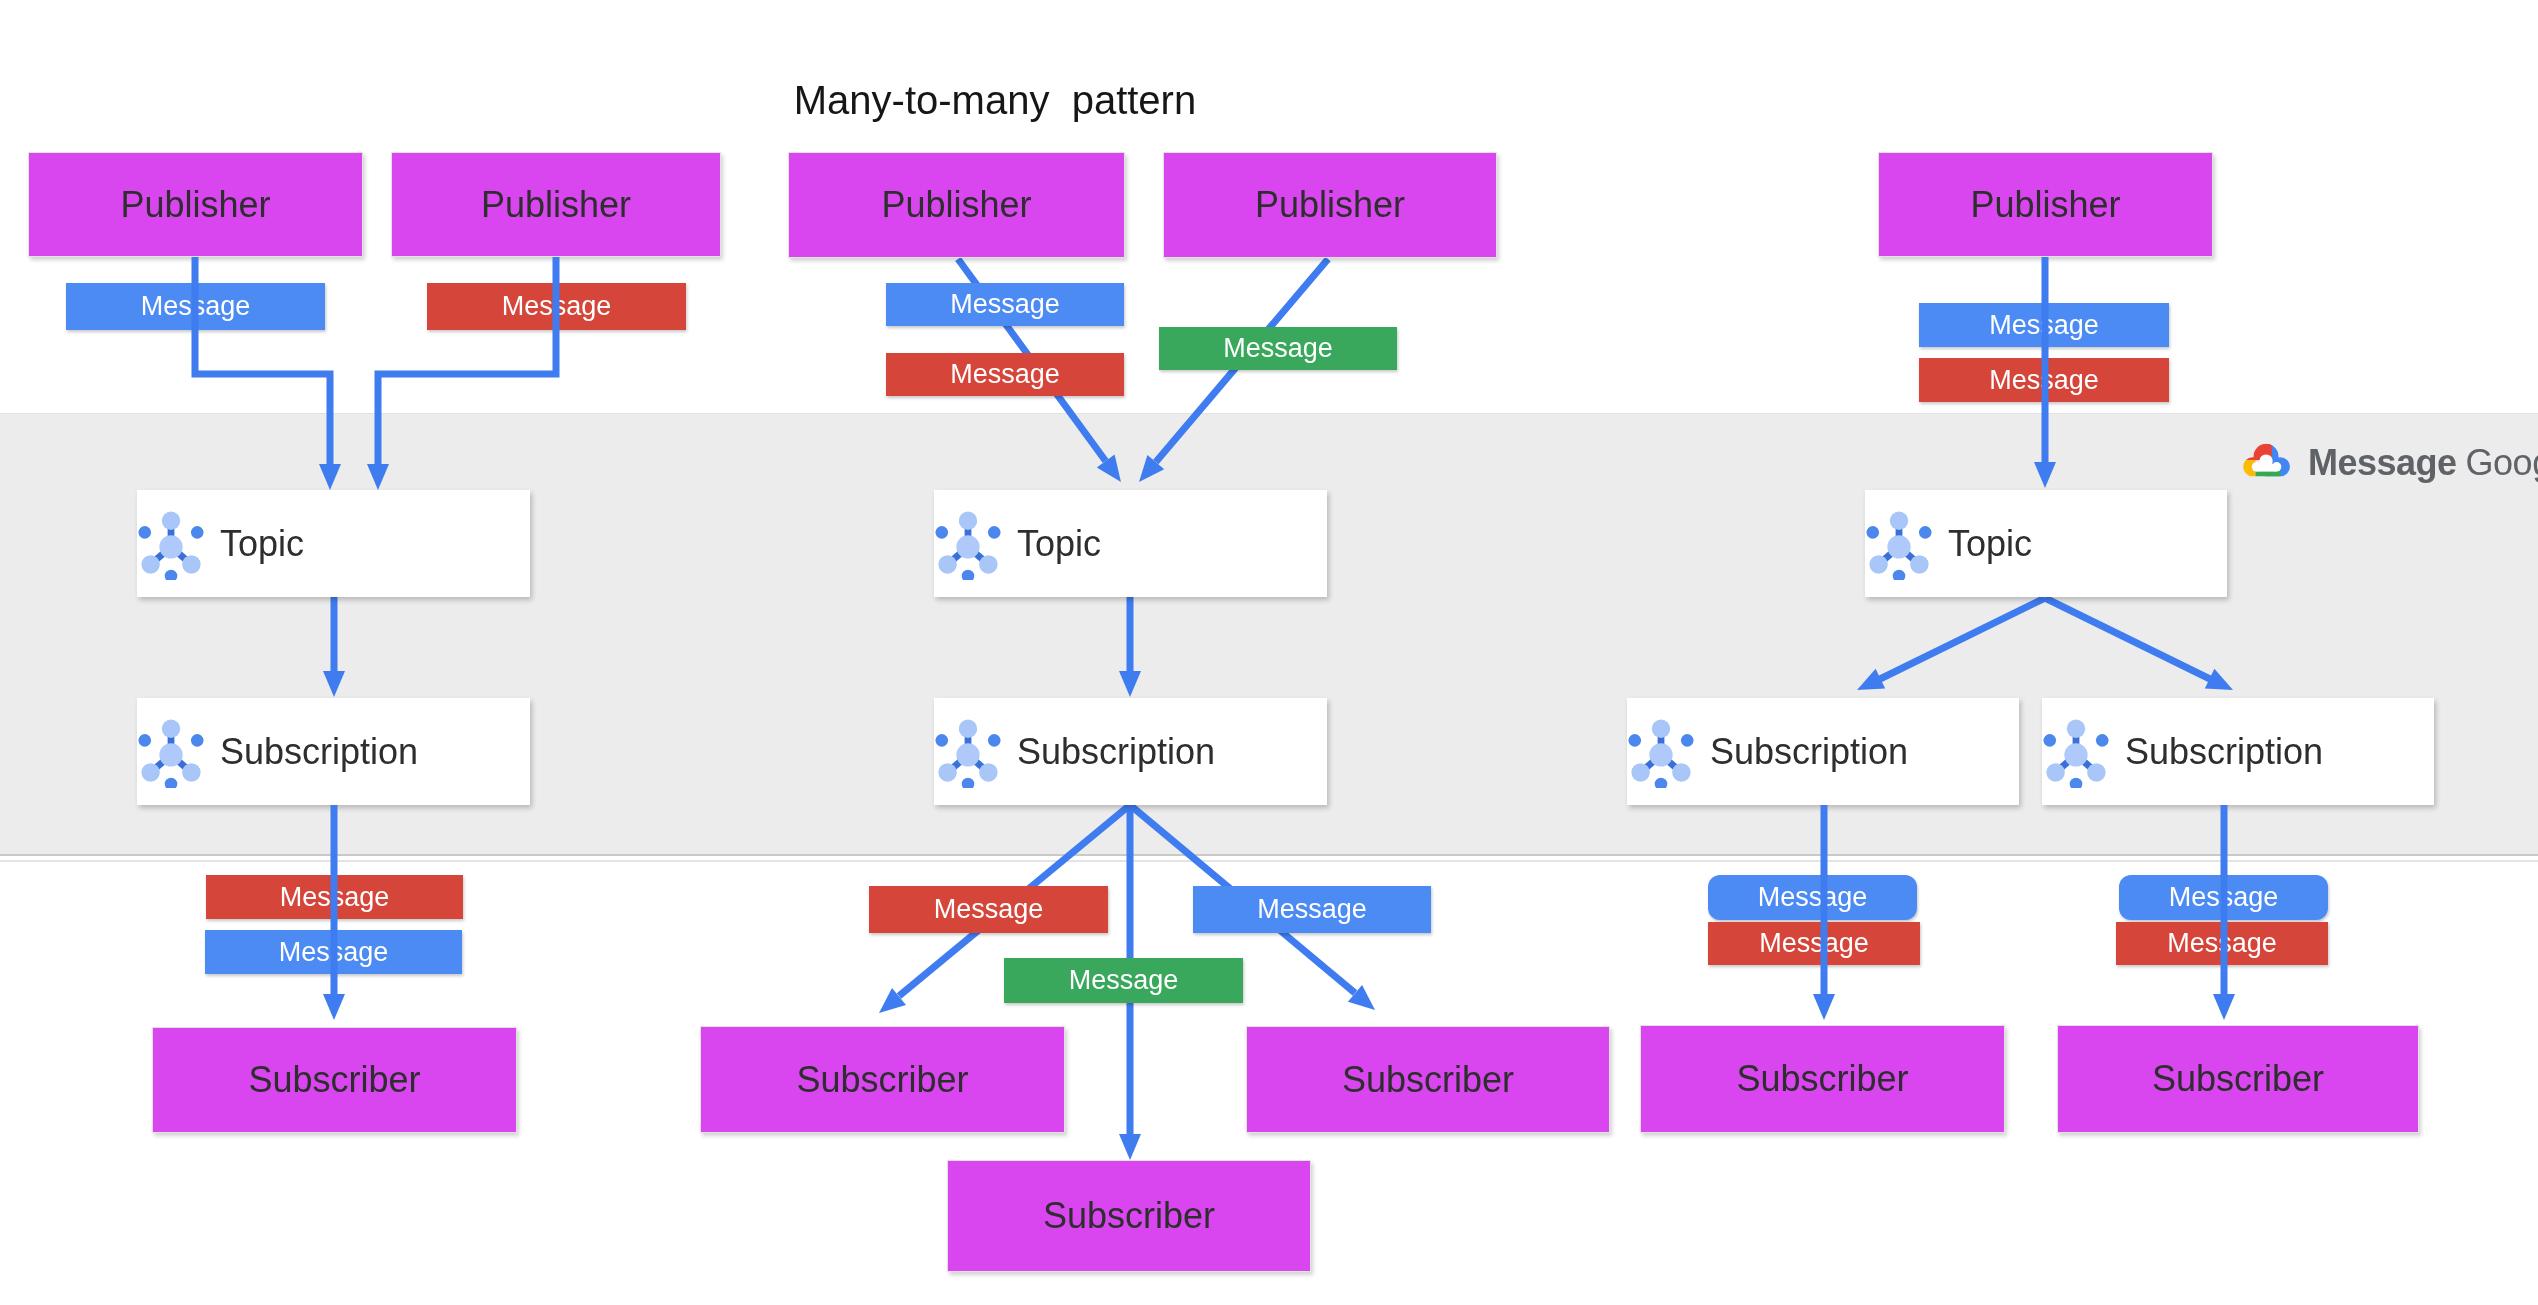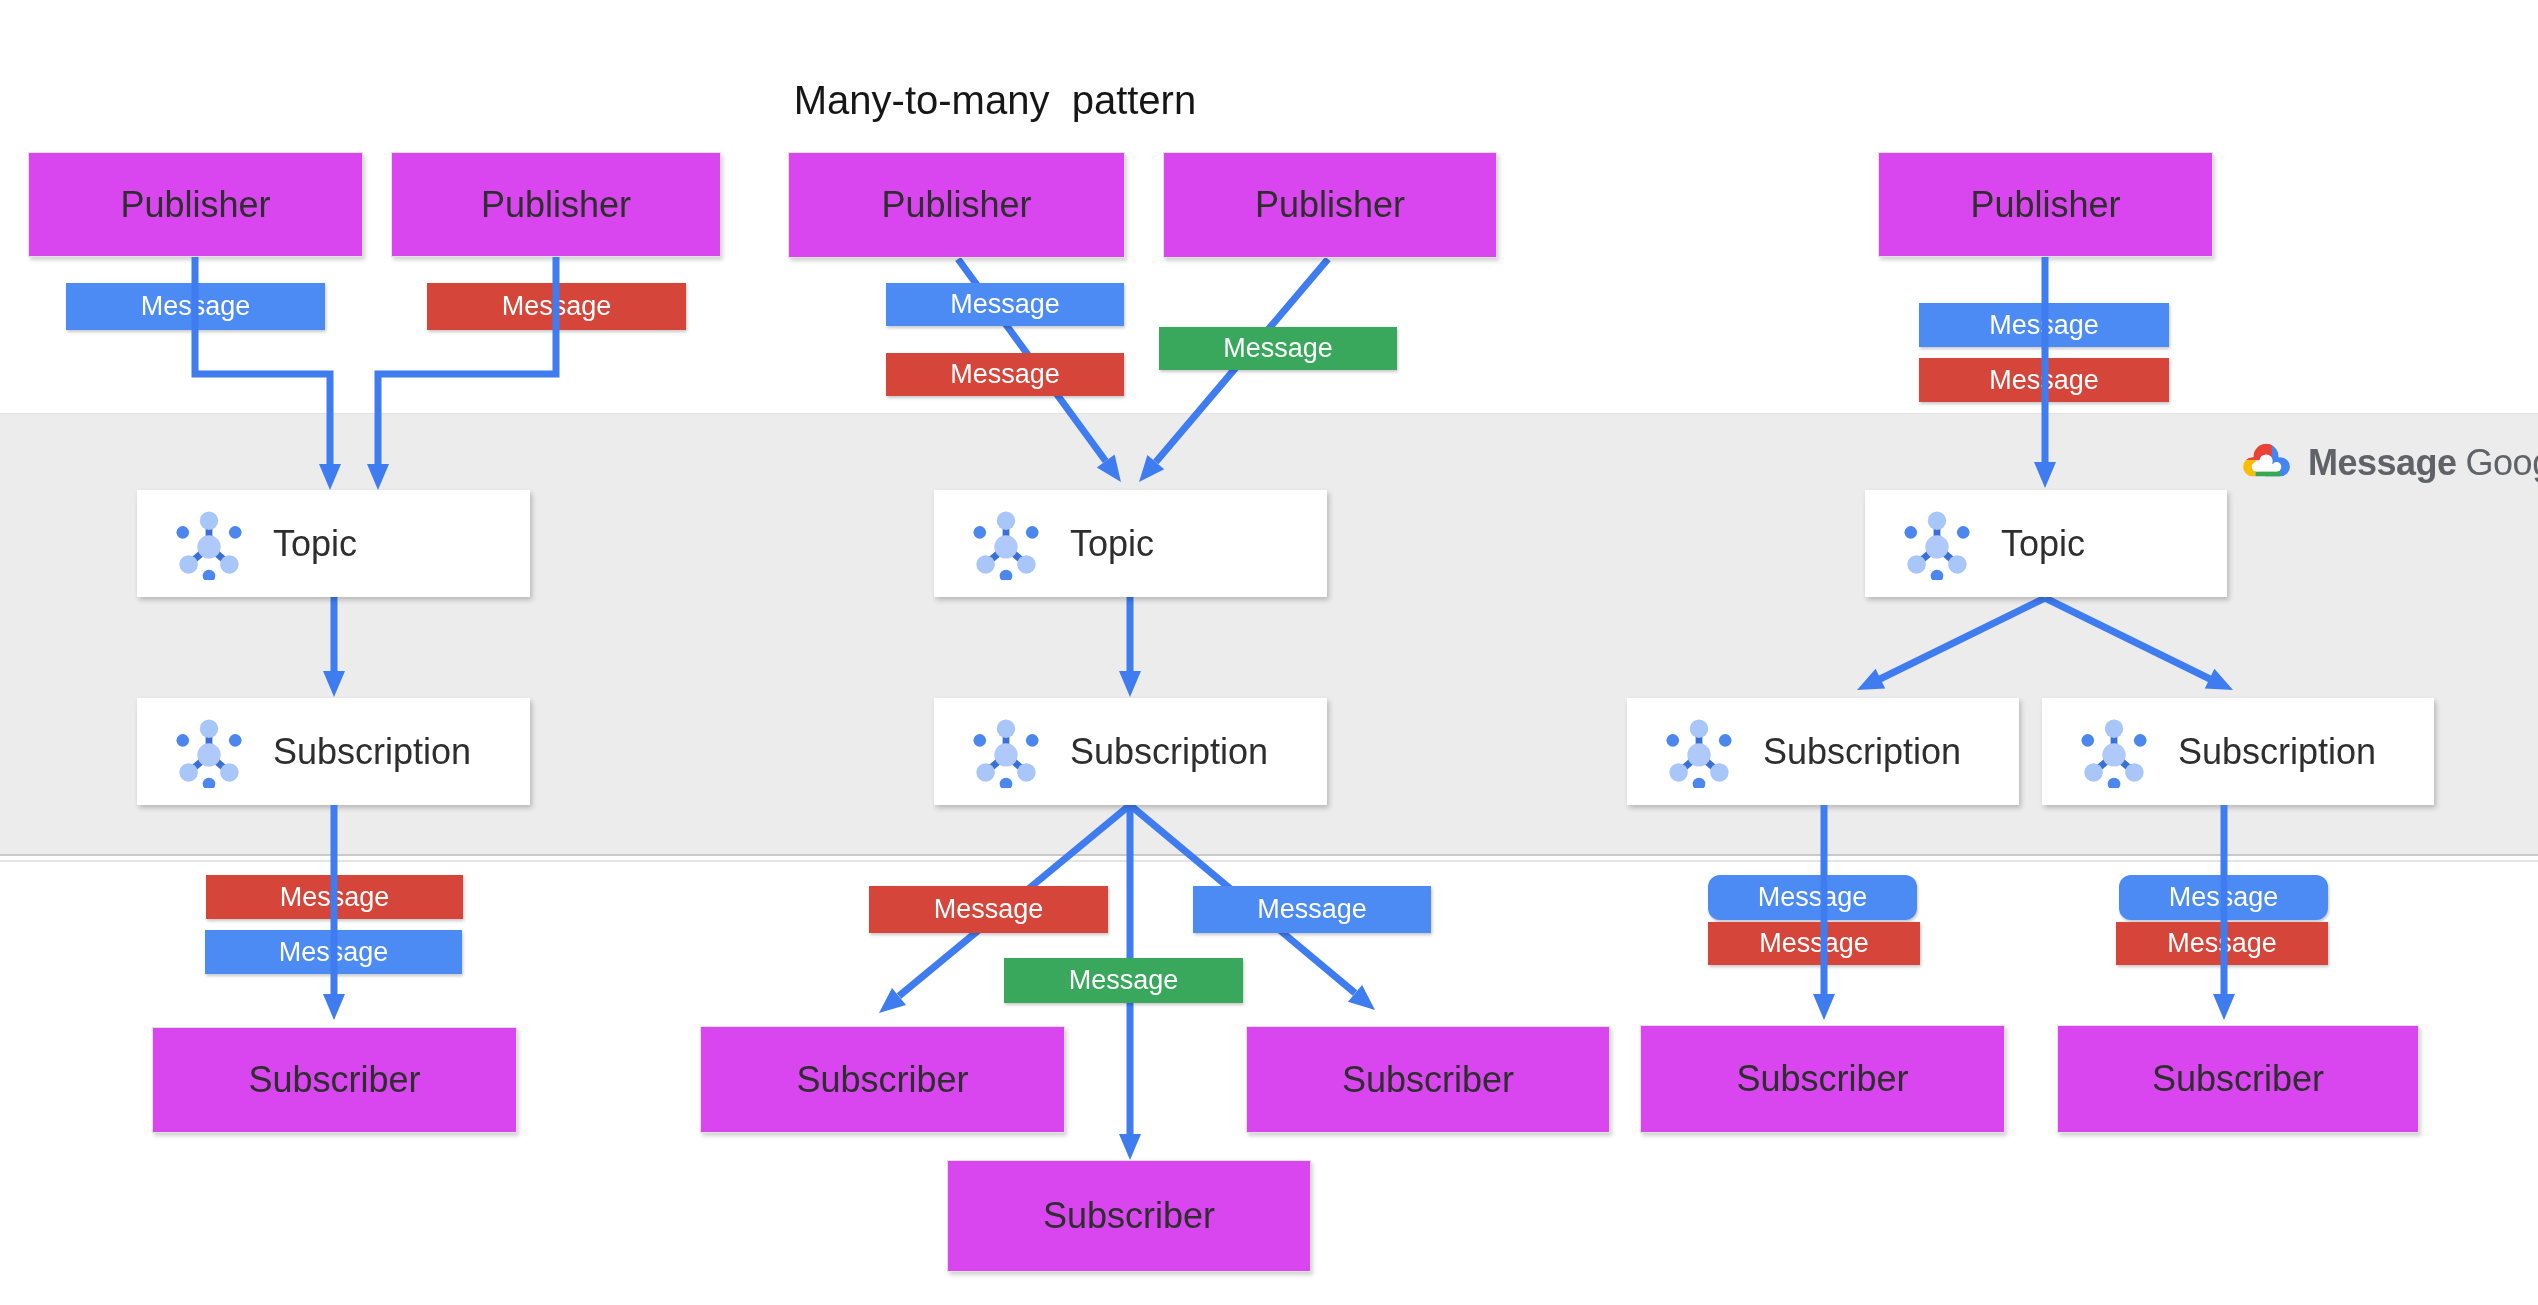--- a/index.html
+++ b/index.html
@@ -8,21 +8,21 @@
   .band{position:absolute;left:0;top:413px;width:2538px;height:440px;background:#ececec;
         border-top:1px solid #e3e3e3;border-bottom:2px solid #c9c9c9;z-index:0;}
   .band-underline{position:absolute;left:0;top:860px;width:2538px;height:2px;background:#e4e4e4;z-index:0;}
   svg.arrows{position:absolute;left:0;top:0;width:2538px;height:1305px;pointer-events:none;}
   .under{z-index:1;} .over{z-index:4;}
   .title{position:absolute;z-index:5;text-align:center;font-size:40px;color:#161616;white-space:pre;}
   .box{position:absolute;display:flex;align-items:center;justify-content:center;
        font-size:36px;color:#2e2e2e;z-index:2;box-sizing:border-box;}
   .gbox{background:#d946ef;border:1px solid #e2e2e2;box-shadow:2px 3px 4px rgba(0,0,0,.18);}
   .wbox{background:#ffffff;box-shadow:2px 3px 5px rgba(0,0,0,.22);
-        justify-content:flex-start;padding-left:38px;gap:30px;}
+        justify-content:flex-start;gap:15px;}
   .badge{position:absolute;display:flex;align-items:center;justify-content:center;
          color:#fff;font-size:27px;z-index:3;box-shadow:1px 2px 3px rgba(0,0,0,.22);}
   .b-blue{background:#4c8bf4;} .b-red{background:#d6453a;} .b-green{background:#3aa85c;}
   .rounded{border-radius:12px;}
   .psicon{flex:0 0 auto;}
   .logo{position:absolute;left:2240px;top:441px;display:flex;align-items:center;gap:14px;z-index:5;}
   .logo-text{font-size:36px;color:#5f6368;letter-spacing:-0.5px;}
   .logo-google{font-weight:700;}
   .logo-cloud{font-weight:400;margin-left:9px;}
 </style>

